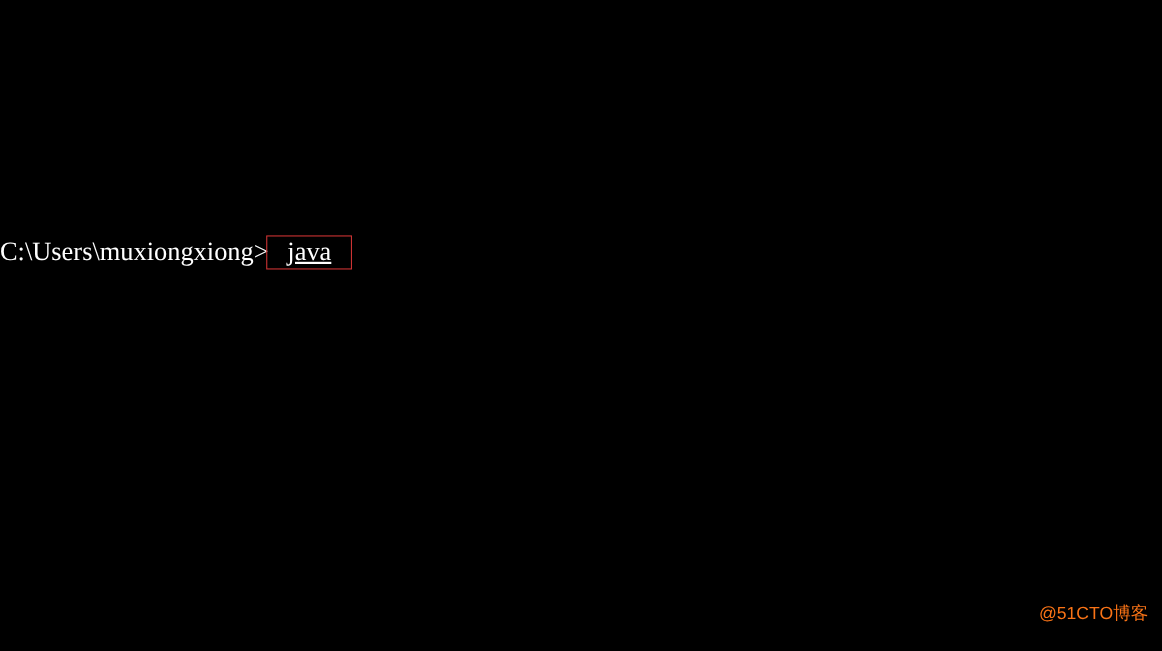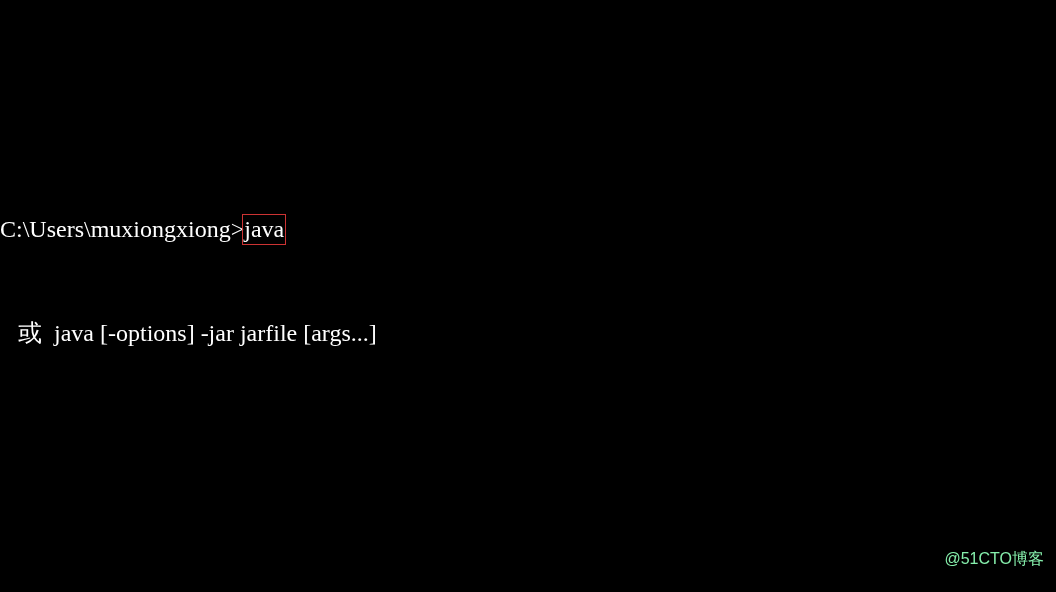--- a/index.html
+++ b/index.html
@@ -23,41 +23,41 @@
     .terminal {
       position: relative;
     }
     .line {
       display: block;
       min-height: 1.45em;
     }
     .highlight-box {
       border: 1px solid #cc3333;
       display: inline-block;
-      padding: 0px 1px;
+      padding: 0px 18px;
       margin-left: -2px;
       line-height: 1.2;
+      text-decoration: underline;
     }
     .watermark {
       position: absolute;
       right: 12px;
       bottom: 22px;
-      color: #86efac;
+      color: #f97316;
       font-size: 16px;
       font-family: Arial, sans-serif;
     }
   </style>
 </head>
 <body>
 
 
 
 <div class="terminal">
   <span class="line"><span>C:\Users\muxiongxiong&gt;</span><span class="highlight-box"><span>java</span></span></span>
-  <span class="line">   或  java [-options] -jar jarfile [args...]</span>
   
   
   
   
   
   
   
   
   
   

